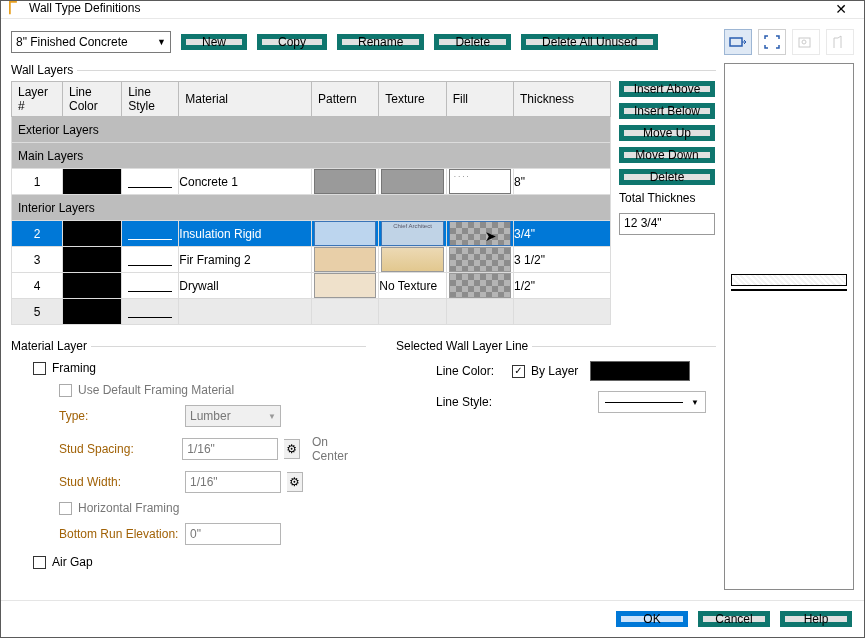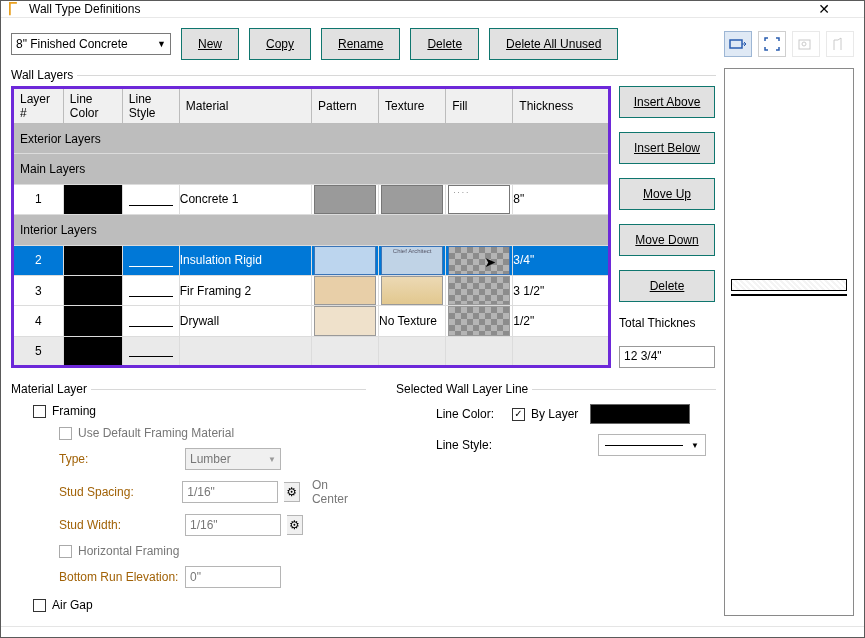--- a/index.html
+++ b/index.html
@@ -1,63 +1,63 @@
 <!DOCTYPE html>
 <html><head>
 <meta charset="utf-8">
 <style>
   * { box-sizing: border-box; font-family: 'Segoe UI', Tahoma, sans-serif; font-size: 12px; }
   body { margin: 0; background: #fff; width: 865px; height: 638px; border: 1px solid #5a5a5a; overflow: hidden; display:flex; flex-direction:column; }
-  .titlebar { display:flex; align-items:center; height:18px; padding:0 20px 0 8px; border-bottom:1px solid #e8e8e8; }
+  .titlebar { display:flex; align-items:flex-start; height:18px; padding:0 3px 0 8px; border-bottom:1px solid #e8e8e8; }
   .titlebar .app-icon { width:14px; height:14px; margin-right:6px; }
   .titlebar .title { flex:1; }
   .titlebar .close { width:40px; text-align:center; cursor:default; font-size:14px; }
 
   .toprow { display:flex; align-items:center; padding:10px 10px 8px 10px; gap:10px; }
   .combo { display:inline-flex; align-items:center; border:1px solid #7a7a7a; height:22px; width:160px; padding:0 4px; background:#fff; justify-content:space-between; }
   .combo .chev { font-size:9px; }
-  .btn { height:32px; border:1px solid #0f766e; background:#e1e1e1; padding:0 16px; display:inline-flex; align-items:center; justify-content:center; cursor:default;text-decoration:underline; }
+  .btn { height:16px; border:5px solid #0f766e; background:#e1e1e1; padding:0 16px; display:inline-flex; align-items:center; justify-content:center; cursor:default; }
   .btn.primary { background:#cfe4fa; border-color:#0078d7; }
 
   .icon-row { display:flex; gap:6px; margin-left:auto; }
   .icon-btn { width:28px; height:26px; border:1px solid #cfcfcf; display:flex; align-items:center; justify-content:center; }
   .icon-btn.on { background:#dfe9f5; border-color:#9db6d4; }
   .icon-btn.dis { opacity:.45; }
   
   .body { display:flex; flex:1; padding:0 10px 10px 10px; gap:8px; }
   .left { flex:1; display:flex; flex-direction:column; }
   .preview { width:130px; border:1px solid #8a8a8a; padding:6px; position:relative; align-self:stretch; }
   .preview-canvas { position:absolute; left:6px; right:6px; top:210px; }
   .preview-line { border:1px solid #000; height:12px; background:repeating-linear-gradient(45deg,#f4f4f4 0 2px,#fff 2px 4px); }
   .preview-under { height:2px; background:#000; margin-top:3px; }
 
   fieldset { border:1px solid #d0d0d0; border-left:none; border-right:none; border-bottom:none; padding:8px 0 0 0; margin:0; position:relative; }
   fieldset > legend { padding:0 4px 0 0; color:#000; }
   fieldset.hr { border-top-color:#d8d8d8; padding-top:4px; }
   fieldset.hr legend { background:#fff; }
 
   .table-wrap { display:flex; gap:8px; }
-  .grid { border:3px solid #6d28d9; border-collapse:collapse; width:600px; }
+  .grid { border:1px solid #6d28d9; border-collapse:collapse; width:600px; }
   .grid th { background:#f0f0f0; border:1px solid #bcbcbc; text-align:left; padding:3px 6px; font-weight:normal; }
   .grid td { border:1px solid #dcdcdc; padding:0; height:26px; }
   .grid .groupcell { background:#bdbdbd; padding:2px 6px; }
   .grid .num { text-align:center; width:50px; }
   .swatch { width:58px; }
   .swatch div { height:100%; }
   .linestyle { width:56px; }
   .linestyle div { height:1px; background:#000; margin:12px 6px 0 6px; }
   .mat { padding:0 6px; }
   .patt { width:66px; }
   .thk { padding-left:6px; width:95px; }
   .grid tr.sel td { background:#0078d7; color:#fff; }
   .grid tr.sel .mat, .grid tr.sel .thk { color:#fff; }
   .grid tr.sel .linestyle div { background:#fff; }
   .grid tr.blank td { background:#eaeaea; }
 
-  .sidebtns { display:flex; flex-direction:column; gap:14px; }
+  .sidebtns { display:flex; flex-direction:column; gap:6px; }
   .sidebtns .btn { width:96px; padding:0; }
 
   .total-label { margin-top:0; }
   .total-box { border:1px solid #999; width:96px; height:22px; padding:2px 4px; margin-top:2px; background:#fff; }
 
   .lower { display:flex; gap:30px; margin-top:14px; }
   .panel { flex:1; }
   .row { display:flex; align-items:center; margin:4px 0; gap:6px; }
   .indent1 { padding-left:22px; }
   .indent2 { padding-left:48px;margin-top:8px; }

